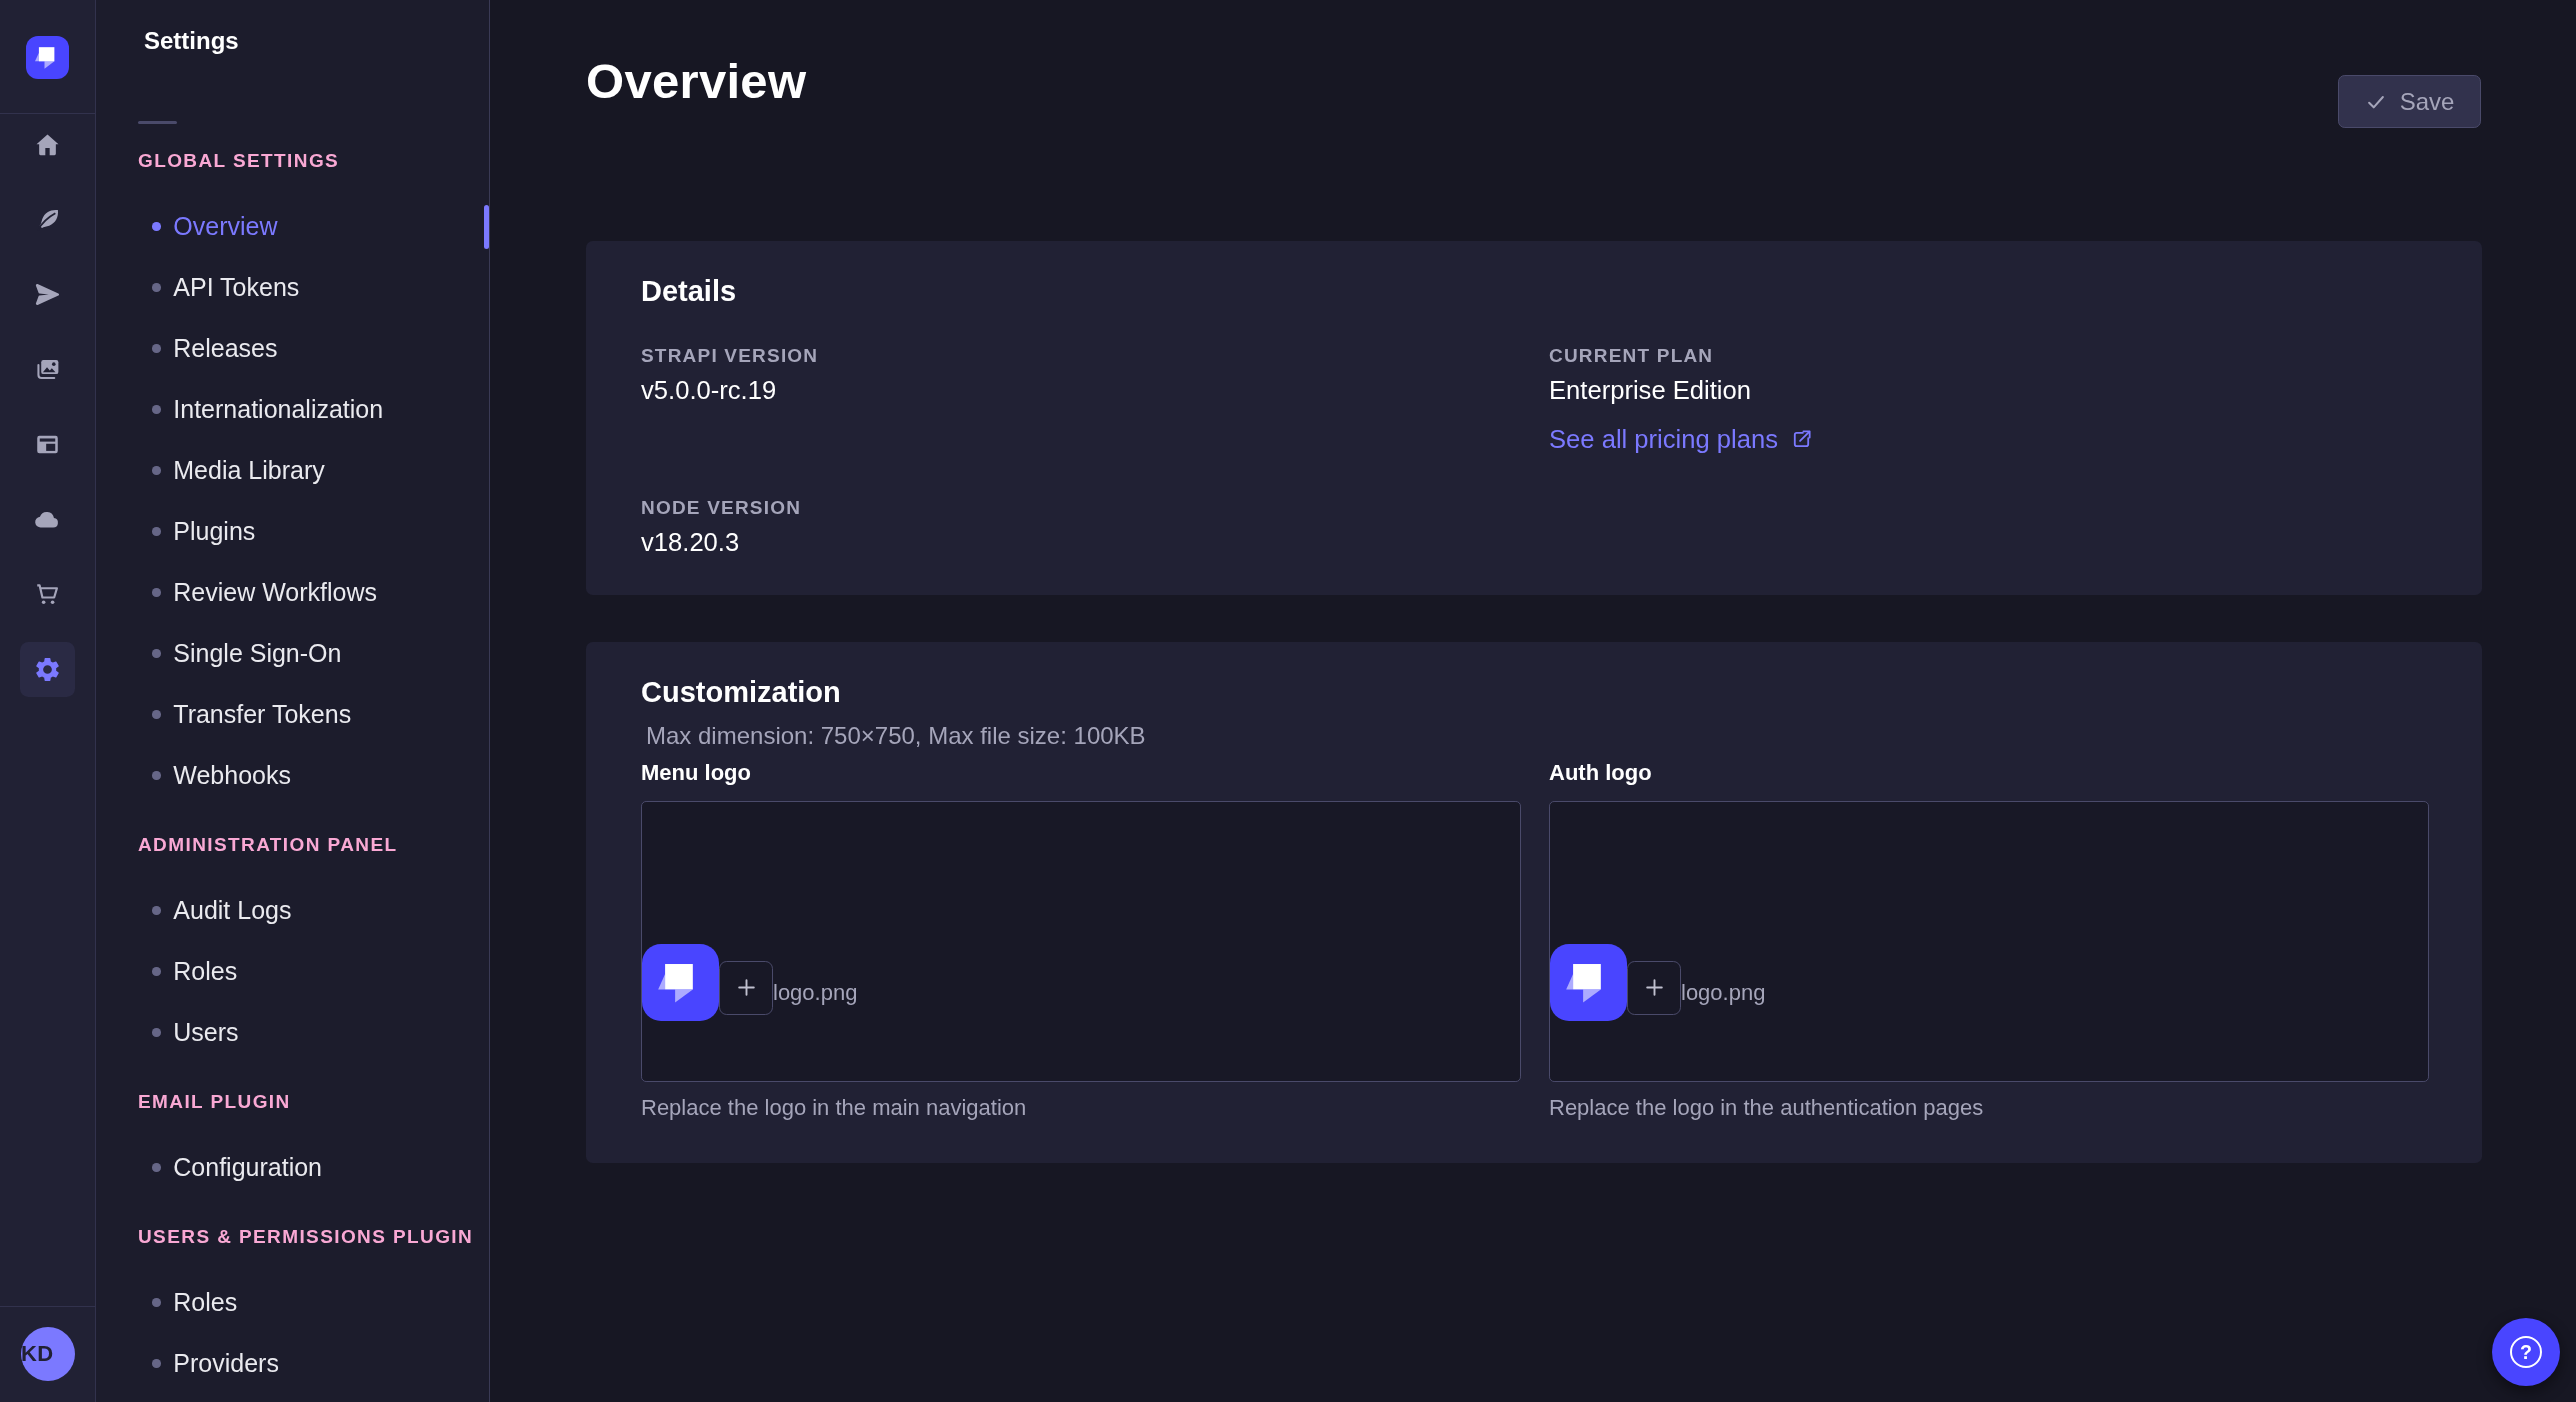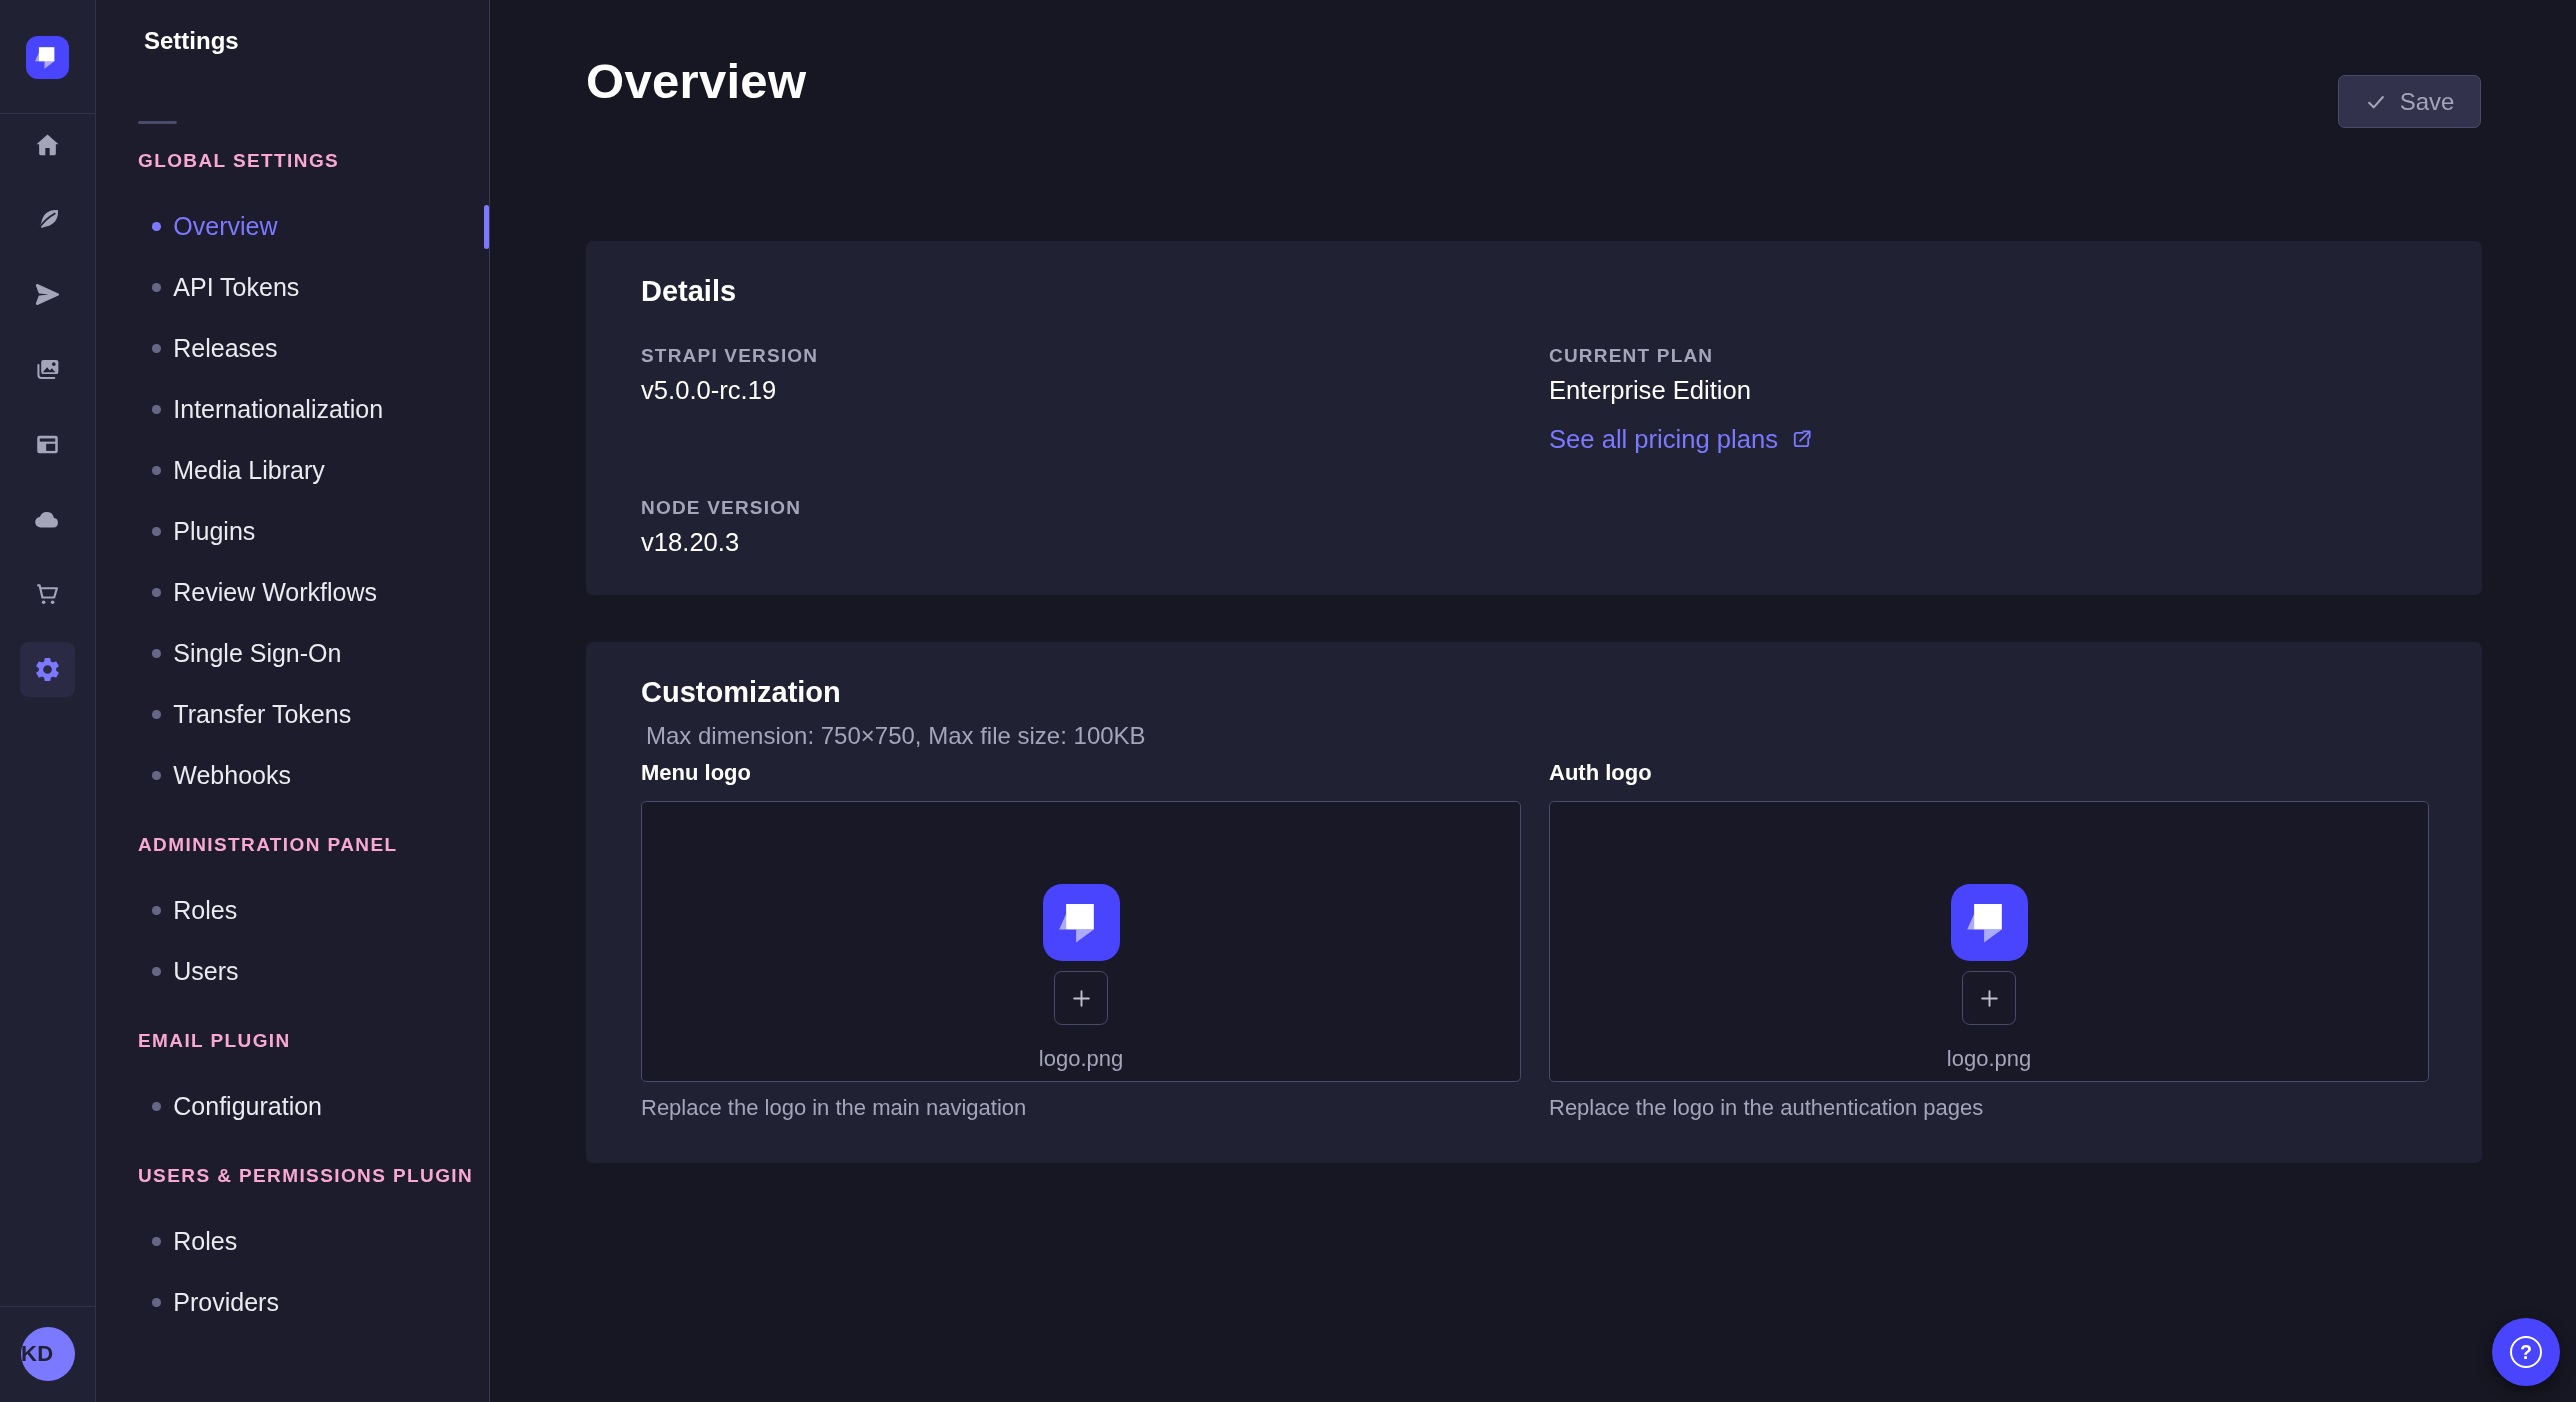--- a/index.html
+++ b/index.html
@@ -49,21 +49,21 @@
   .f-strapi{left:55px;top:104px;}
   .f-node{left:55px;top:256px;}
   .f-plan{left:963px;top:104px;}
   .plan-link{position:absolute;left:963px;top:184px;display:flex;align-items:center;gap:12px;color:#7b79ff;font-size:25.6px;cursor:pointer;text-decoration:none;}
   .plan-link svg{width:23px;height:23px;}
   .card-hint{position:absolute;left:55px;top:75px;margin:5px;font-size:24px;color:#a5a5ba;}
   .logo-col{position:absolute;top:118px;width:880px;}
   .logo-col.left{left:55px;}
   .logo-col.right{left:963px;}
   .col-label{font-size:22px;font-weight:600;color:#ffffff;}
-  .upload-box{margin-top:15.3px;height:281px;border:0.9px solid #4a4a6a;border-radius:5.1px;background:#181826;display:flex;flex-direction:column;align-items:center;padding-top:82px;cursor:pointer;}
+  .upload-box{margin-top:15.3px;height:281px;border:0.9px solid #4a4a6a;border-radius:5.1px;background:#181826;display:flex;flex-direction:row;align-items:center;padding-top:82px;cursor:pointer;}
   .logo-badge{width:77px;height:77px;border-radius:19px;background:#4945ff;display:flex;align-items:center;justify-content:center;flex:0 0 auto;}
   .plus-btn{margin-top:10.2px;width:54px;height:54px;border:0.9px solid #4a4a6a;border-radius:7.7px;background:transparent;display:flex;align-items:center;justify-content:center;cursor:pointer;padding:0;}
   .plus-btn svg{width:27px;height:27px;}
   .filename{margin-top:20.4px;font-size:22px;color:#a5a5ba;}
   .caption{margin-top:12.8px;font-size:22px;color:#a5a5ba;}
   
   .fab{position:absolute;left:2492px;top:1318px;width:68px;height:68px;border-radius:50%;background:#4945ff;border:none;display:flex;align-items:center;justify-content:center;cursor:pointer;box-shadow:0 5.1px 15.3px rgba(0,0,0,.45);}
   .fab-ring{width:32px;height:32px;border:2.6px solid #ffffff;border-radius:50%;display:flex;align-items:center;justify-content:center;color:#ffffff;font-size:19.6px;font-weight:700;}
 </style>
 </head>
@@ -182,20 +182,24 @@
         <div class="item">
             <span class="dot"></span>
             <span>Webhooks</span>
           </div>
       </div>
 
       <div class="sect">
         <div class="sect-label">ADMINISTRATION PANEL</div>
         <div class="item">
             <span class="dot"></span>
+            <span>Audit Logs</span>
+          </div>
+        <div class="item">
+            <span class="dot"></span>
             <span>Roles</span>
           </div>
         <div class="item">
             <span class="dot"></span>
             <span>Users</span>
           </div>
       </div>
 
       <div class="sect">
         <div class="sect-label">EMAIL PLUGIN</div>

